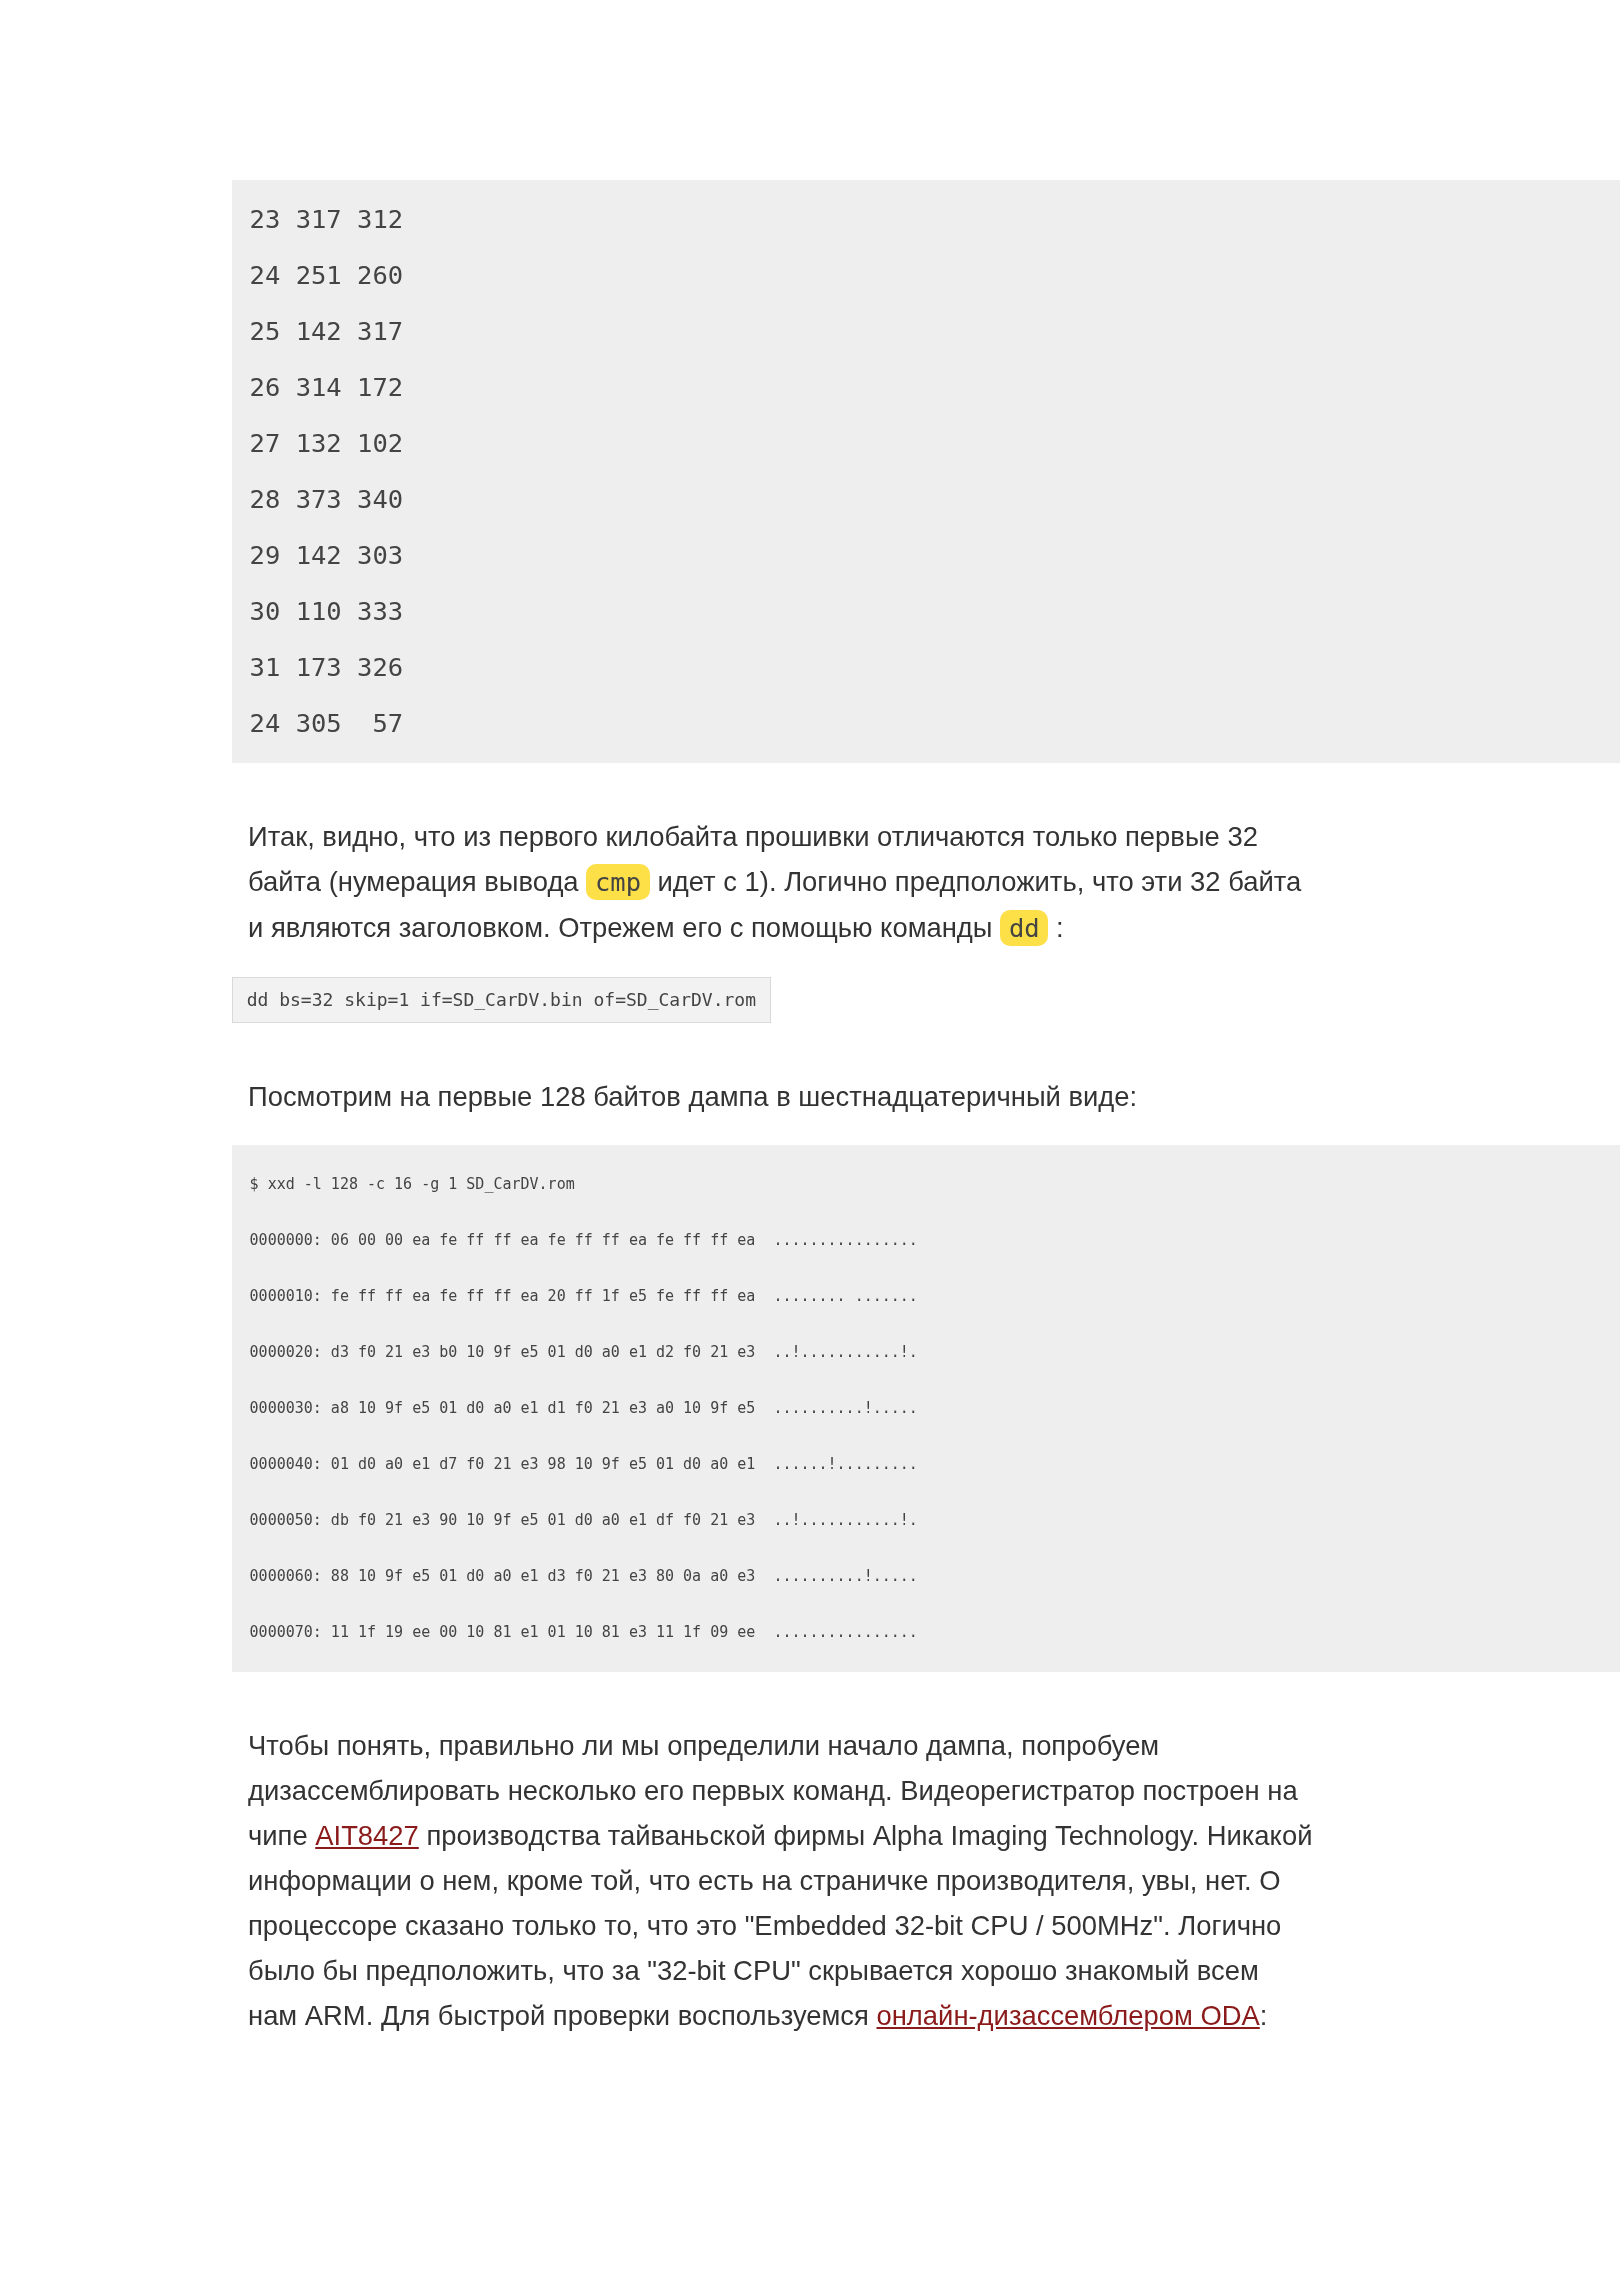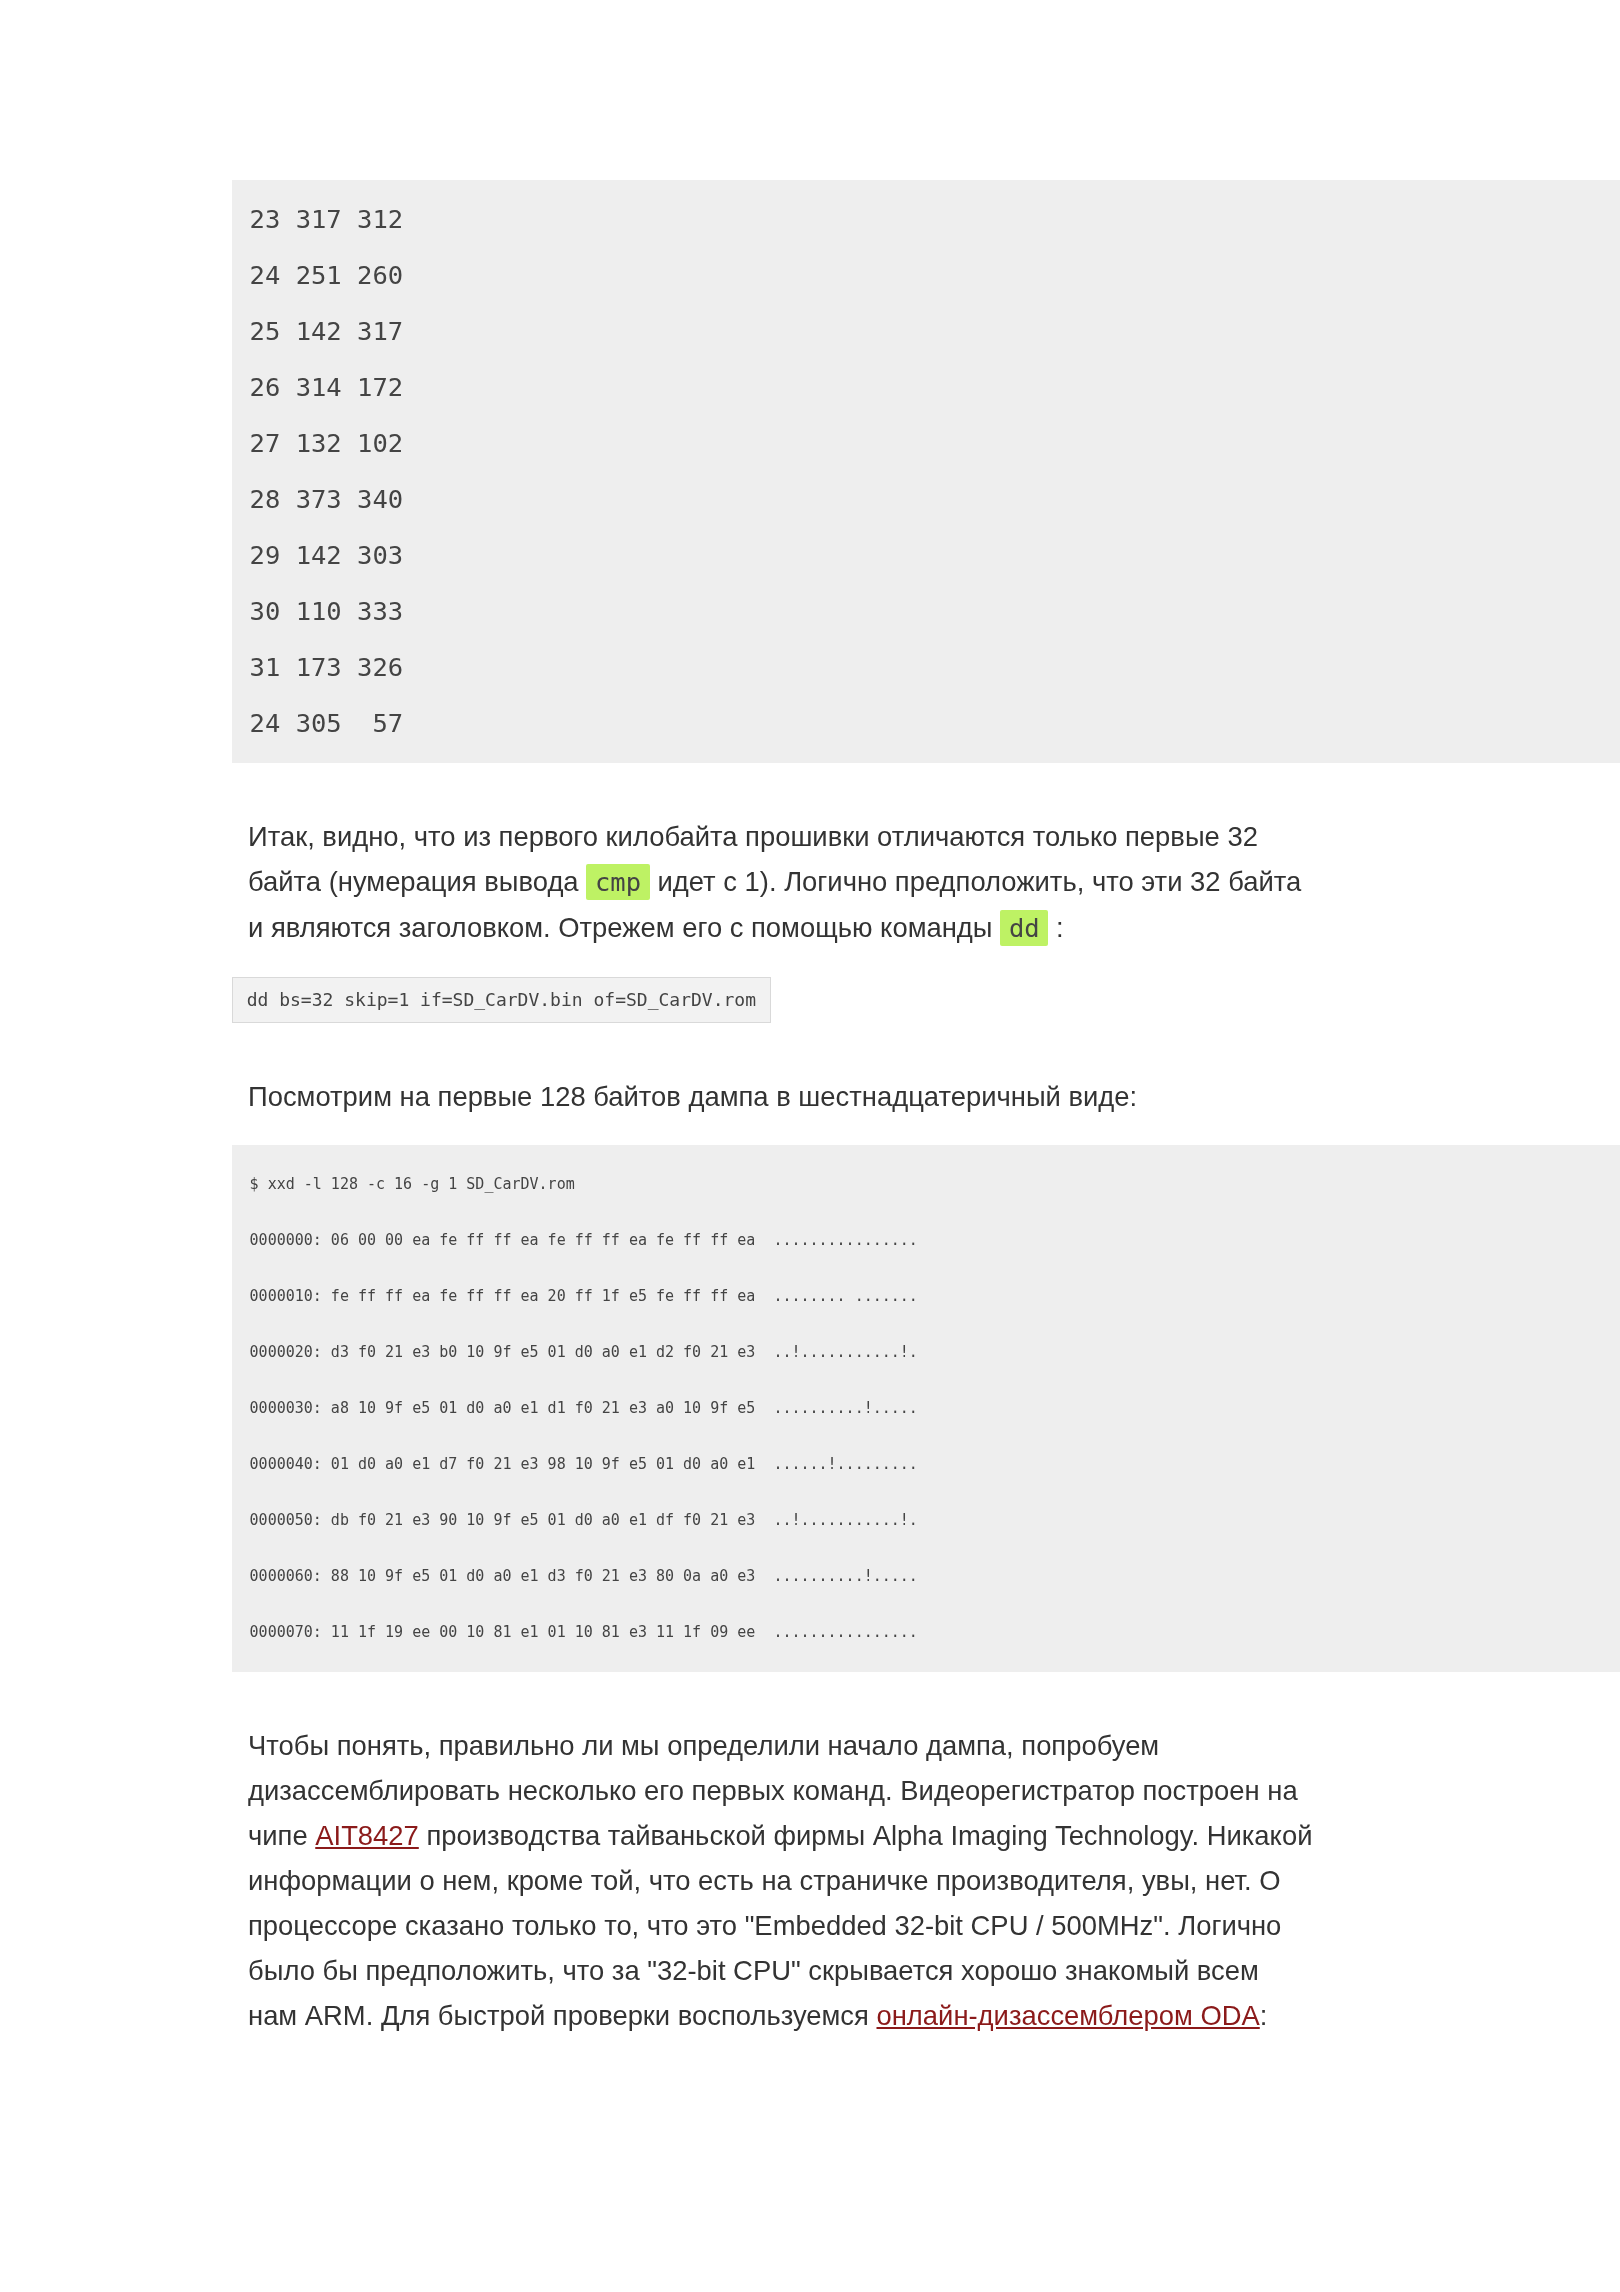--- a/index.html
+++ b/index.html
@@ -10,21 +10,21 @@
   
   .pre{box-sizing:border-box;width:1448px;background:#eeeeee;color:#444444;
        padding:11.8px 17.6px;margin:25.5px 0 0 0;
        font-family:"DejaVu Sans Mono", monospace;font-size:25.5px;line-height:56px;}
   .pre.hex{font-size:15px;}
   .pre .code-line{white-space:pre;}
   
   .para{margin:51px 0 0 16px;font-size:27.4px;line-height:45px;color:#333333;}
   .para .text-line{white-space:pre-wrap;}
   .inline-code{font-family:"DejaVu Sans Mono", monospace;font-size:25.5px;
-               background:#bef264;color:#444444;padding:2.9px 8.8px;border-radius:2px;}
+               background:#fde047;color:#444444;padding:2.9px 8.8px;border-radius:10px;}
   .codebox{display:inline-block;box-sizing:border-box;margin:25.5px 0 0 0;
            background:#f2f2f2;border:1px solid #d9d9d9;color:#444444;
            font-family:"DejaVu Sans Mono", monospace;font-size:18px;line-height:29px;
            padding:7.8px 13.7px;white-space:pre;}
   a.link{color:#8b1a1a;text-decoration:underline;cursor:pointer;}
 </style>
 </head>
 <body>
 
 <div class="page">

